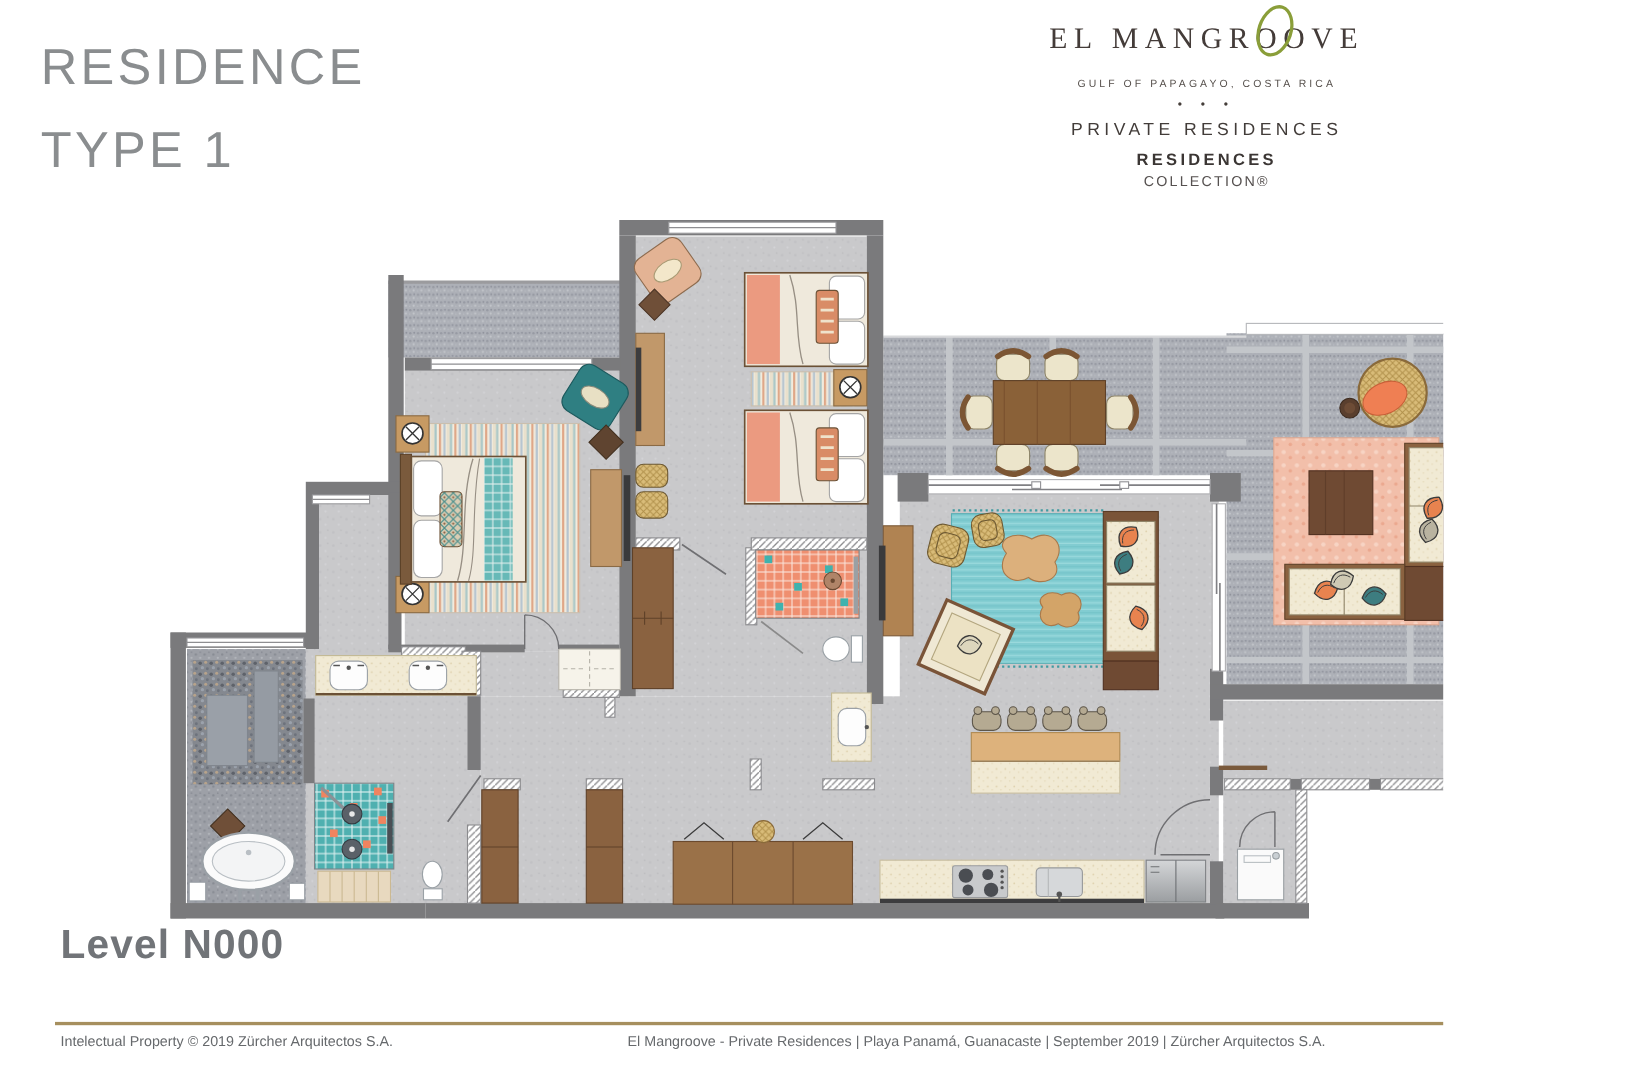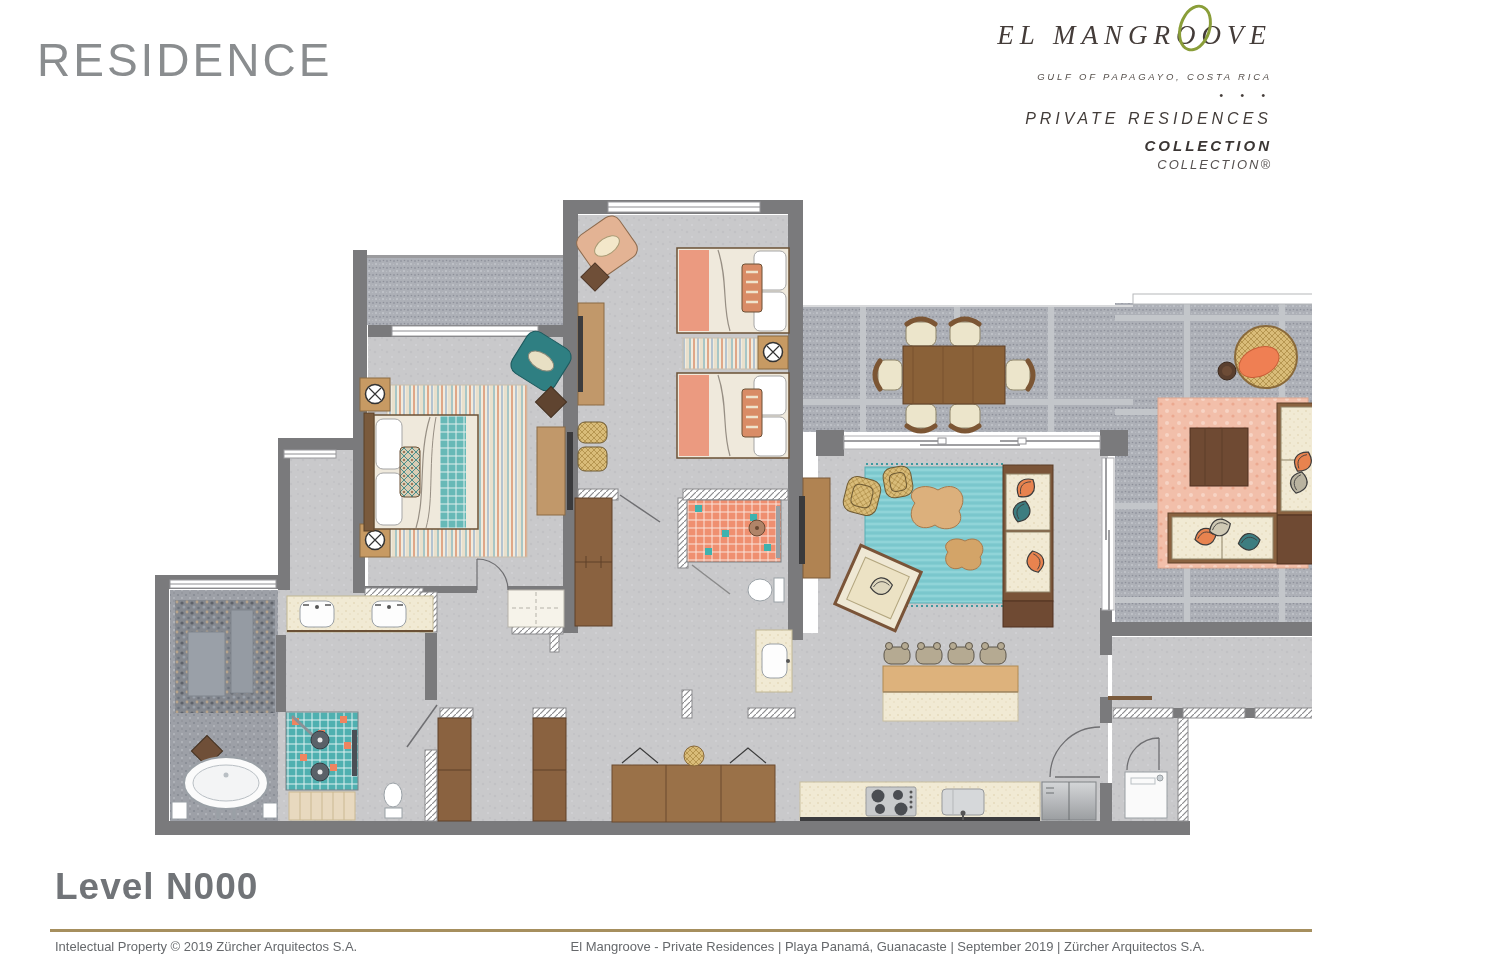--- a/index.html
+++ b/index.html
@@ -1,55 +1,56 @@
 <!DOCTYPE html>
 <html><head>
 <meta charset="utf-8">
 <style>
   html,body{margin:0;padding:0;background:#ffffff;}
   .page{position:relative;width:1312px;height:972px;background:#fff;overflow:hidden;
         font-family:"Liberation Sans", sans-serif;}
   .plan-svg{position:absolute;left:0;top:0;width:1502px;height:972px;}
   .title{position:absolute;left:37px;top:22px;color:#8a8d8f;font-size:46px;
          letter-spacing:3px;font-weight:400;line-height:76px;}
-  .level{position:absolute;left:55px;top:866px;color:#717478;font-size:37px;
+  .level{position:absolute;left:55px;top:838px;color:#717478;font-size:37px;
          font-weight:bold;letter-spacing:1px;}
   .rule{position:absolute;left:50px;top:929px;width:1345px;height:3px;background:#a68f5e;}
   .foot{position:absolute;top:939px;color:#66696c;font-size:13px;}
   .foot.left{left:55px;}
   .foot.right{right:107px;}
-  .logo{position:absolute;right:40px;top:20px;width:350px;text-align:right;color:#453e3a;font-style:italic;}
+  .logo{position:absolute;right:40px;top:20px;width:350px;text-align:center;color:#453e3a;}
   .logo .brand{position:relative;display:inline-block;font-family:"Liberation Serif", serif;
                font-size:27px;letter-spacing:6px;color:#443c39;}
   .logo .oval{position:absolute;left:66%;top:-16px;width:26px;height:42px;
               border:3px solid #8a9e39;border-radius:50%;transform:rotate(18deg);}
   .logo .tagline{font-size:9.5px;letter-spacing:2.8px;color:#56504c;margin-top:20px;}
   .logo .dots{font-size:11px;letter-spacing:7px;margin-top:7px;color:#453e3a;}
   .logo .pr{font-size:16px;letter-spacing:4px;margin-top:9px;color:#423c39;}
   .logo .ag{font-size:15px;letter-spacing:3px;margin-top:9px;font-weight:bold;color:#3b3634;}
   .logo .col{font-size:13px;letter-spacing:2px;margin-top:3px;color:#565150;}
 </style>
 </head>
 <body>
 
 <div class="page">
 
   <div class="title">
     <div>RESIDENCE</div>
+    <div>TYPE 1</div>
   </div>
 
   <div class="logo">
     <div class="brand">
       <span>EL MANGROOVE</span>
       <span class="oval"></span>
     </div>
     <div class="tagline">GULF OF PAPAGAYO, COSTA RICA</div>
     <div class="dots">• • •</div>
     <div class="pr">PRIVATE RESIDENCES</div>
-    <div class="ag">COLLECTION</div>
+    <div class="ag">RESIDENCES</div>
     <div class="col">COLLECTION®</div>
   </div>
 
   <svg class="plan-svg" viewBox="0 0 1502 972">
     <defs>
       <pattern id="concrete" width="12" height="12" patternUnits="userSpaceOnUse">
         <rect width="12" height="12" fill="#c9c9cb"></rect>
         <circle cx="3" cy="4" r="1.2" fill="#c1c1c4"></circle>
           <circle cx="8" cy="9" r="1" fill="#d3d3d6"></circle>
         <circle cx="10" cy="2" r="0.8" fill="#bdbdc0"></circle>

